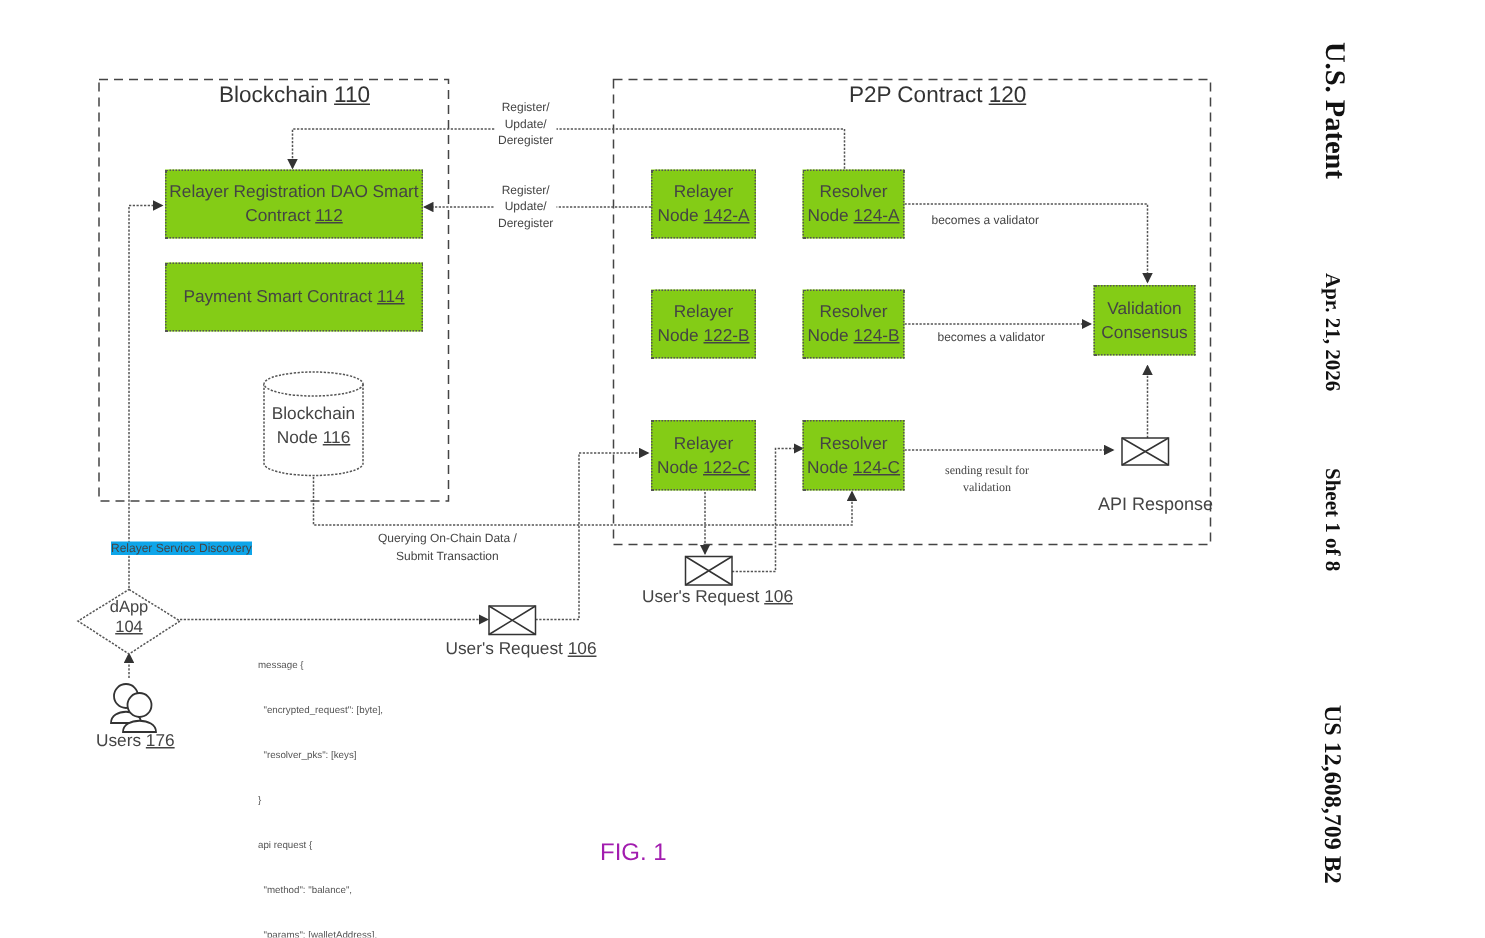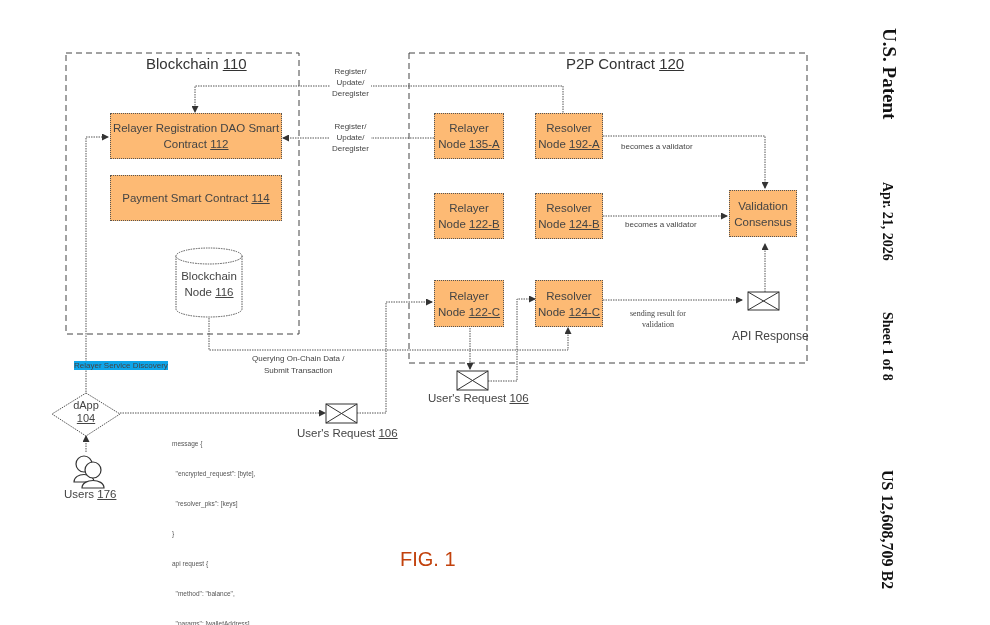--- a/index.html
+++ b/index.html
@@ -1,19 +1,19 @@
 <!DOCTYPE html>
 <html><head>
 <meta charset="utf-8">
 <style>
   html, body { margin:0; padding:0; background:#ffffff; }
   body { width:990px; height:625px; position:relative; overflow:hidden; font-family:"Liberation Sans", sans-serif; color:#3a3a3a; }
   svg { position:absolute; left:0; top:0; }
   .lbl { position:absolute; text-align:center; white-space:nowrap; color:#444; font-family:"Liberation Sans", sans-serif; }
-  .box { position:absolute; border:1px dotted #555; background:#fdba74; box-sizing:border-box; display:flex; align-items:center; justify-content:center; text-align:center; font-size:11.5px; line-height:16px; color:#444; }
+  .box { position:absolute; border:1px dotted #555; background:#84cc16; box-sizing:border-box; display:flex; align-items:center; justify-content:center; text-align:center; font-size:11.5px; line-height:16px; color:#444; }
   .u { text-decoration:underline; }
   .side { position:absolute; transform:rotate(90deg); transform-origin:left top; font-family:"Liberation Serif", serif; font-weight:bold; color:#111; white-space:nowrap; }
   .code { position:absolute; font-size:6.5px; line-height:10px; color:#555; white-space:pre; font-family:"Liberation Sans", sans-serif; }
 </style>
 </head>
 <body>
 
 <svg width="990" height="625">
   <defs>
     <marker id="arr" markerWidth="7" markerHeight="7" refX="6" refY="3.5" orient="auto">
@@ -104,40 +104,40 @@
 </div>
 
 <div class="lbl" style="left:566px;top:55px;font-size:15px;color:#333;">
   <span>P2P Contract</span>
   <span class="u">120</span>
 </div>
 
 <div class="box" style="left:434px;top:113px;width:70px;height:46px;">
   <div>
       <div>Relayer</div>
-      <div><span>Node</span> <span class="u">135-A</span></div>
+      <div><span>Node</span> <span class="u">142-A</span></div>
     </div>
 </div>
 <div class="box" style="left:434px;top:193px;width:70px;height:46px;">
   <div>
       <div>Relayer</div>
       <div><span>Node</span> <span class="u">122-B</span></div>
     </div>
 </div>
 <div class="box" style="left:434px;top:280px;width:70px;height:47px;">
   <div>
       <div>Relayer</div>
       <div><span>Node</span> <span class="u">122-C</span></div>
     </div>
 </div>
 
 <div class="box" style="left:535px;top:113px;width:68px;height:46px;">
   <div>
       <div>Resolver</div>
-      <div><span>Node</span> <span class="u">192-A</span></div>
+      <div><span>Node</span> <span class="u">124-A</span></div>
     </div>
 </div>
 <div class="box" style="left:535px;top:193px;width:68px;height:46px;">
   <div>
       <div>Resolver</div>
       <div><span>Node</span> <span class="u">124-B</span></div>
     </div>
 </div>
 <div class="box" style="left:535px;top:280px;width:68px;height:47px;">
   <div>
@@ -198,18 +198,18 @@
   <div>  "encrypted_request": [byte],</div>
   <div>  "resolver_pks": [keys]</div>
   <div>}</div>
   <div>api request {</div>
   <div>  "method": "balance",</div>
   <div>  "params": [walletAddress],</div>
   
   
 </div>
 
-<div class="lbl" style="left:400px;top:548px;font-size:20px;color:#c2410c;">FIG. 1</div>
+<div class="lbl" style="left:400px;top:560px;font-size:16px;color:#a21caf;">FIG. 1</div>
 
 <div class="side" style="left:900px;top:28px;font-size:19px;">U.S. Patent</div>
 <div class="side" style="left:895px;top:182px;font-size:14px;">Apr. 21, 2026</div>
 <div class="side" style="left:895px;top:312px;font-size:14px;">Sheet 1 of 8</div>
 <div class="side" style="left:896px;top:470px;font-size:16px;">US 12,608,709 B2</div>
 
 </body></html>

